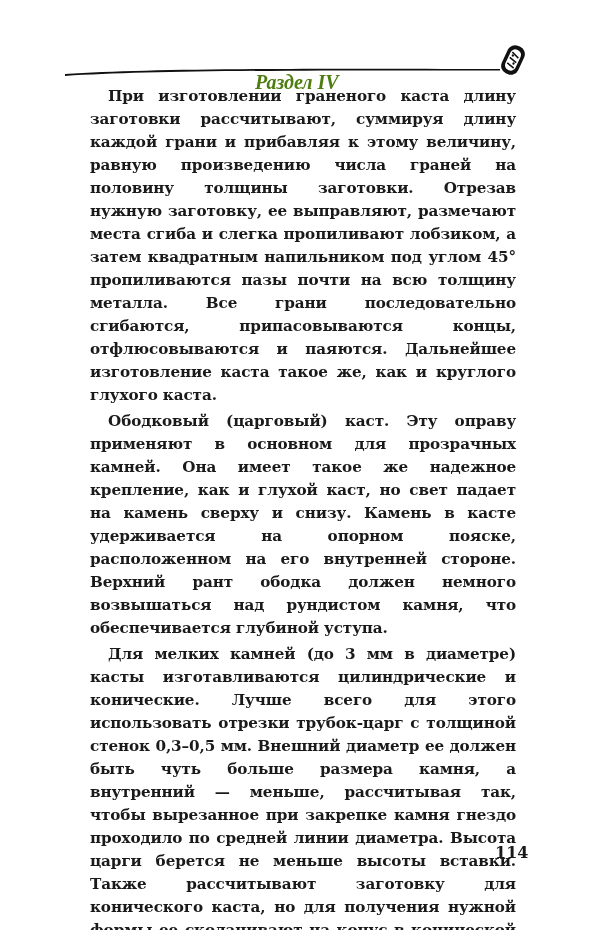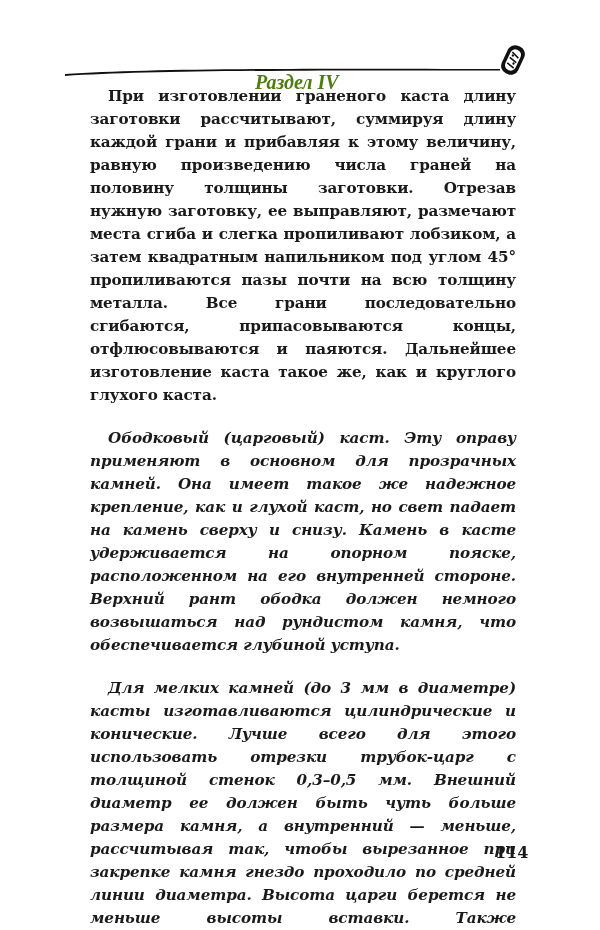--- a/index.html
+++ b/index.html
@@ -7,21 +7,21 @@
          font-family: "DejaVu Serif", "Liberation Serif", serif; color: #1a1a1a; }
   .header { position: absolute; left: 60px; top: 36px; width: 460px; height: 50px; }
   .header-title { position: absolute; left: 195px; top: 8px; font-style: italic; font-weight: bold;
                   font-size: 20px; font-family: "Liberation Serif", serif; color: #4d7c0f; margin-top: 27px; }
   .header-rule { position: absolute; left: 5px; top: 30px; }
   .header-ornament { position: absolute; left: 440px; top: 6px; width: 26px; height: 36px; }
   .body-text { position: absolute; left: 90px; top: 85px; width: 426px; }
   .para { margin: 0; font-weight: bold; font-size: 15.2px; line-height: 23px;
           text-align: justify; text-indent: 18px; letter-spacing: -0.1px;
           font-family: "DejaVu Serif", serif; hyphens: manual; }
-  .para + .para { margin-top: 20px; font-style: italic; }
+  .para + .para { margin-top: 3px; }
   .lead { font-weight: bold; }
   .page-number { position: absolute; left: 495px; top: 843px; font-weight: bold; font-size: 16px;
                  font-family: "DejaVu Serif", serif; }
 </style>
 </head>
 <body>
 
 <div class="header">
   <span class="header-title">Раздел IV</span>
   <svg class="header-rule" width="435" height="12" viewBox="0 0 435 12">

